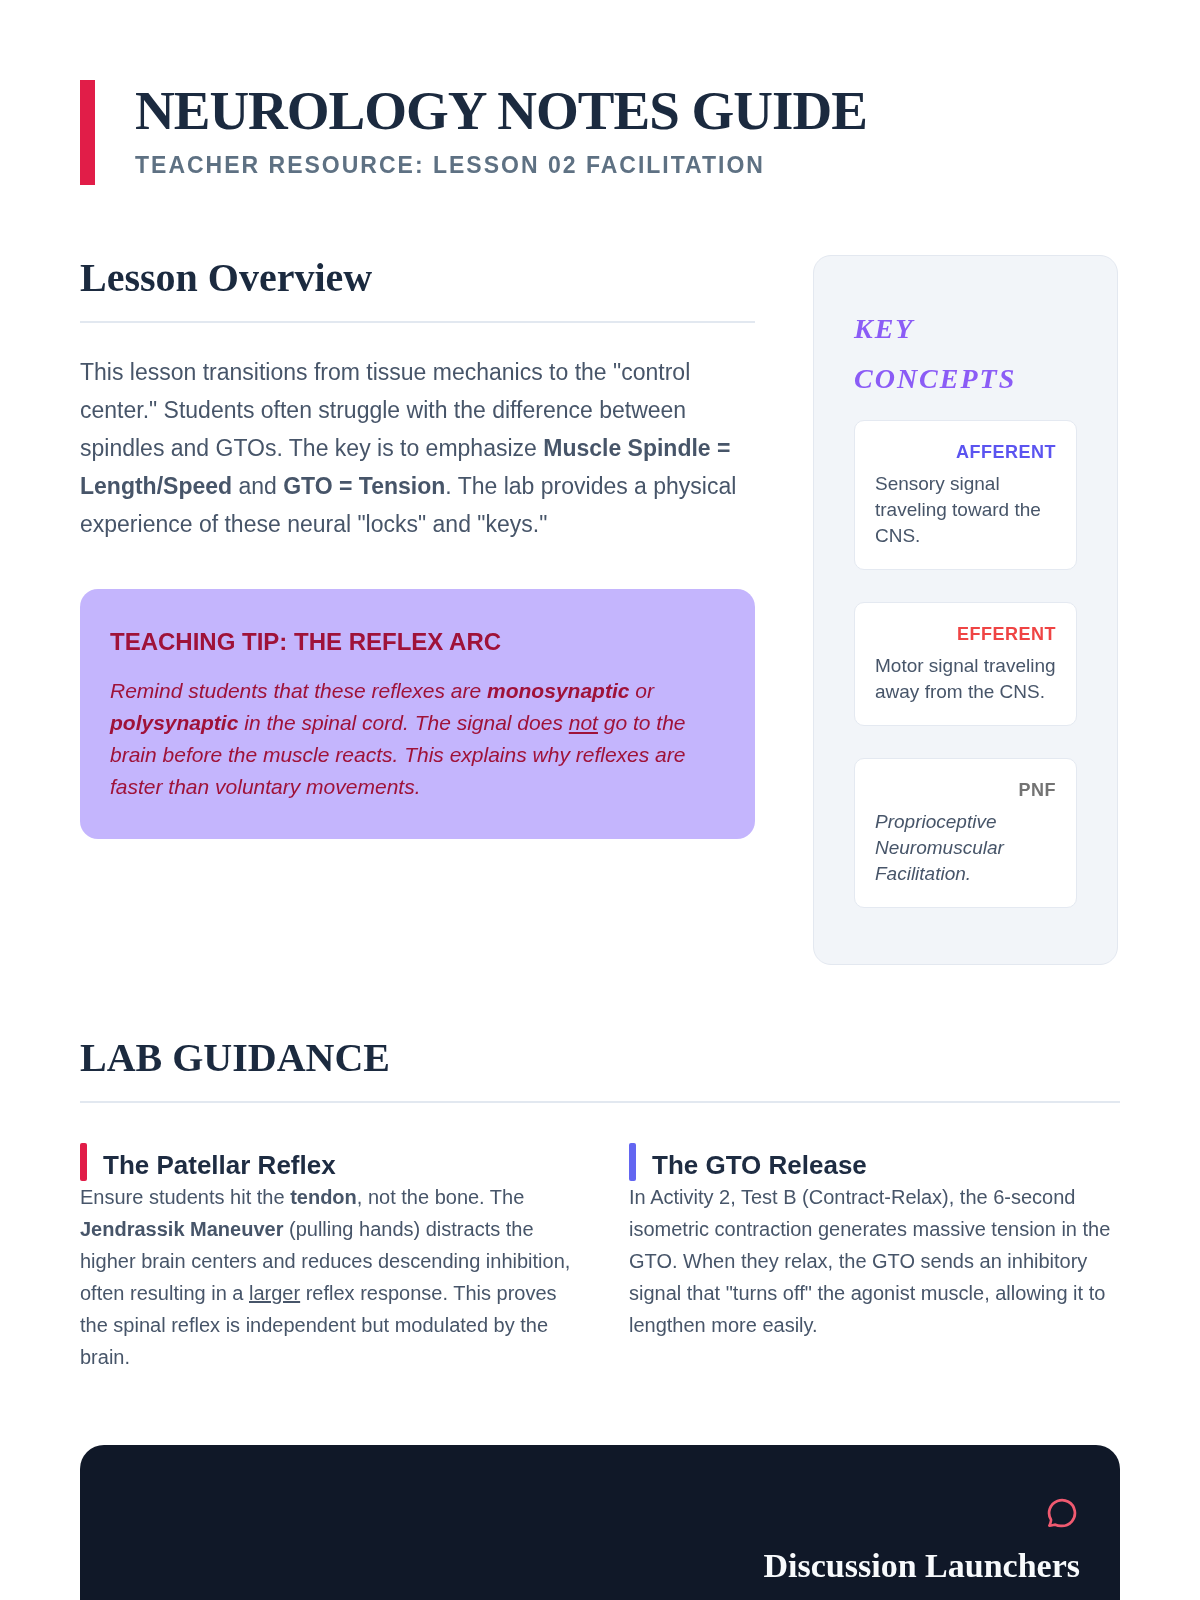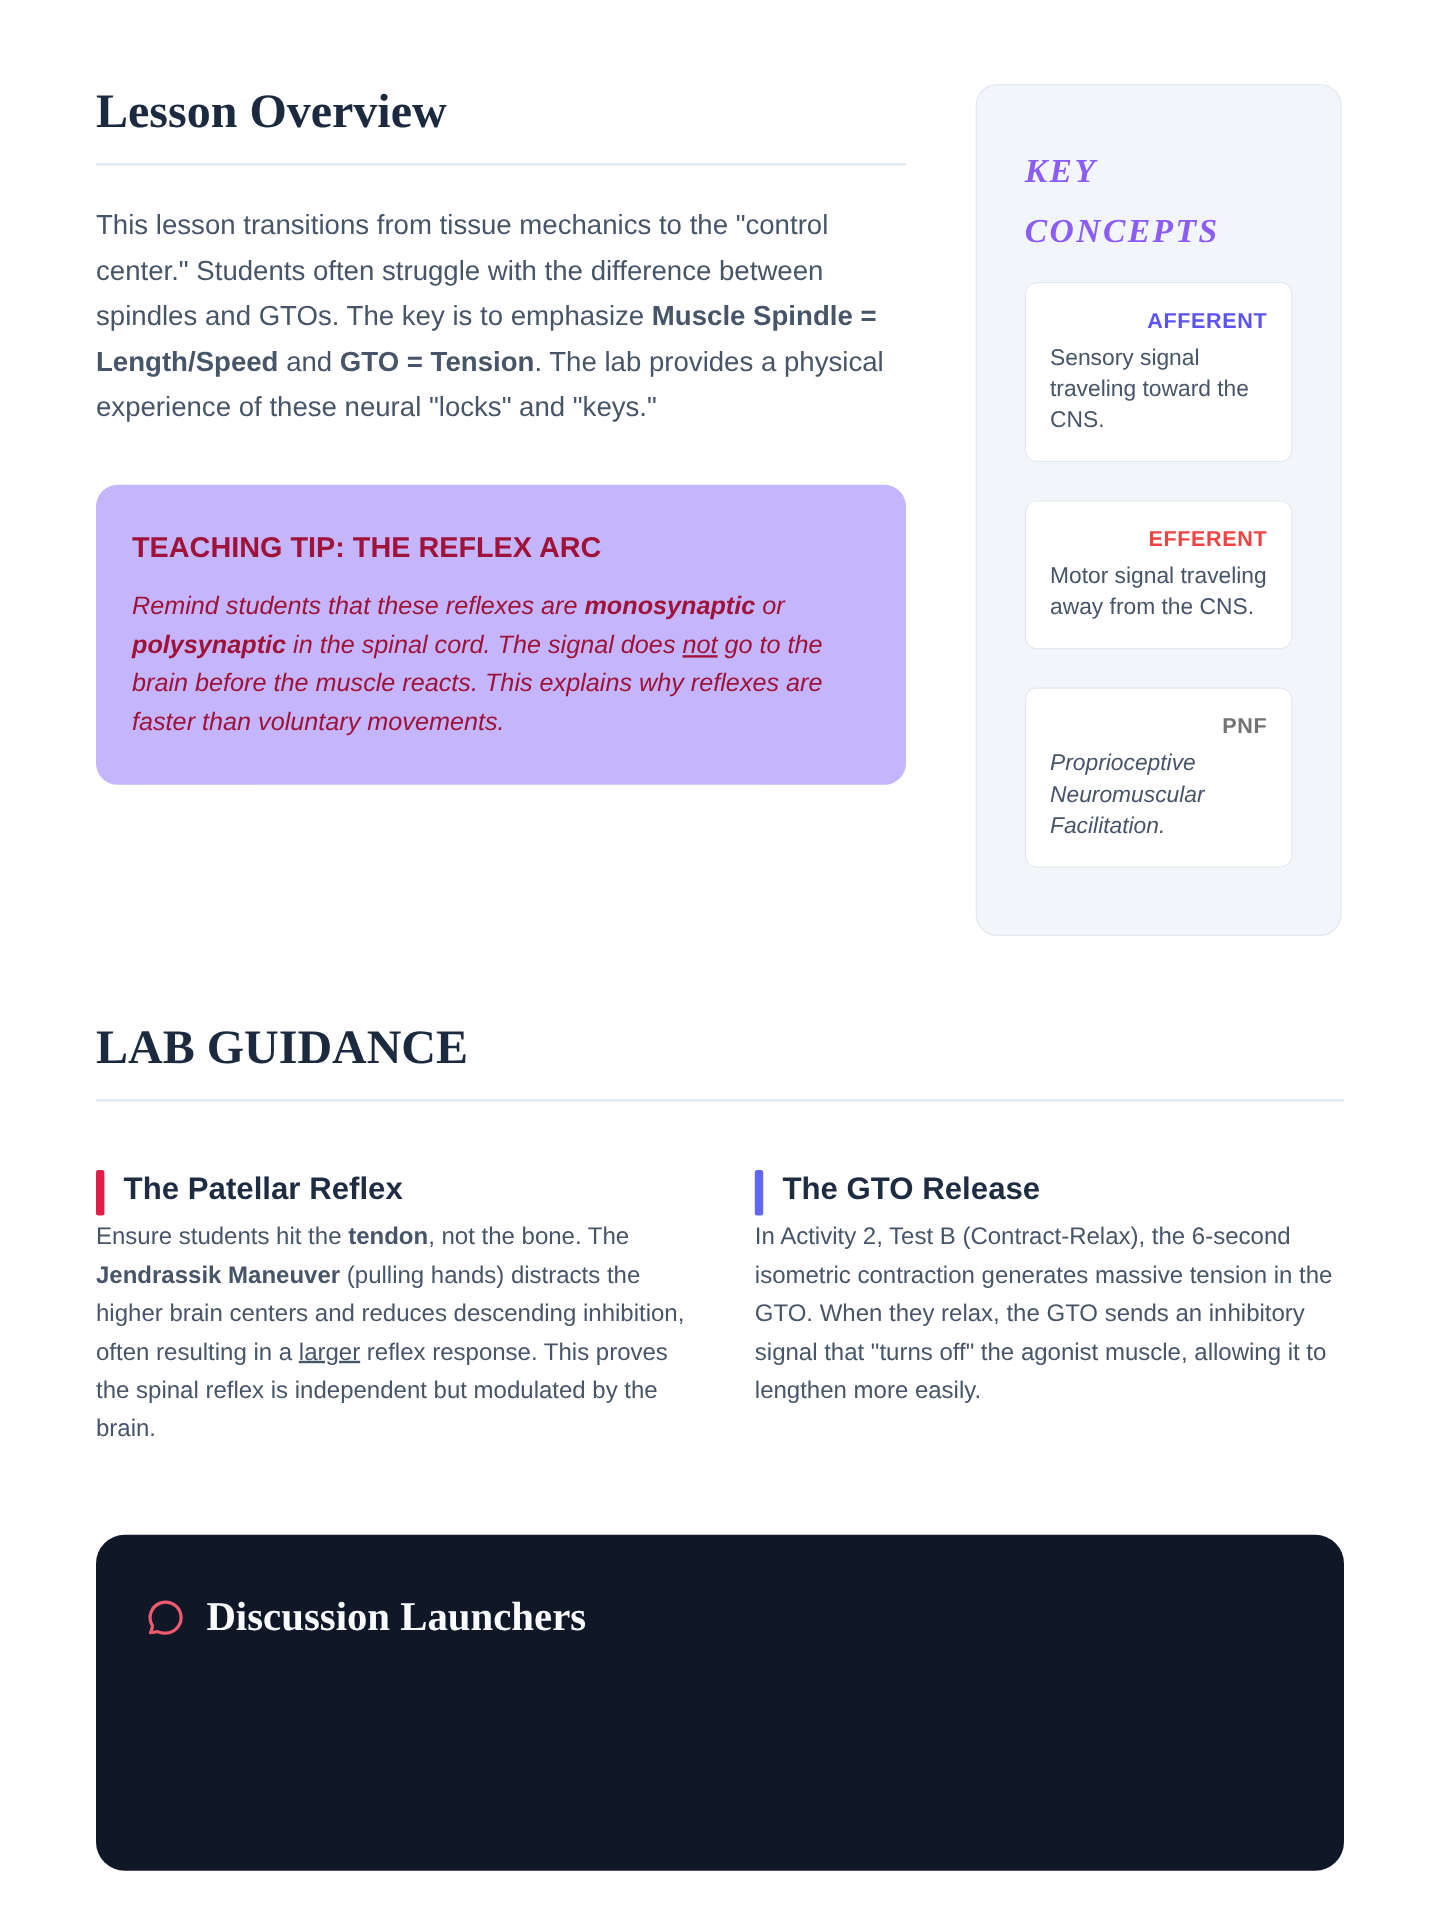--- a/index.html
+++ b/index.html
@@ -77,42 +77,49 @@
   .concept-label {
     font-size: 18px; font-weight: 700; letter-spacing: 0.5px;
     line-height: 22px; margin-bottom: 8px; text-align: right;
   }
   .concept-text { font-size: 19px; line-height: 26px; color: #475569; }
   .concept-text.italic { font-style: italic; }
 
   
   .lab-section { margin-top: 70px; }
   .lab-grid { display: grid; grid-template-columns: 1fr 1fr; gap: 58px; margin-top: 38px; }
-  .lab-col-head { display: flex; align-items: flex-start; height: 40px; margin-top: 19px; }
+  .lab-col-head { display: flex; align-items: flex-end; height: 40px; }
   .col-bar { width: 7px; height: 38px; border-radius: 2px; margin-right: 16px; flex: 0 0 auto; }
   .lab-col-title { font-size: 26px; font-weight: 700; color: #1E2C42; }
   .lab-body { font-size: 20px; line-height: 32px; color: #475569; }
 
   
   .discussion {
     margin-top: 72px; background: #101828; border-radius: 24px;
     height: 280px; padding: 50px 40px;
   }
-  .foot-head { display: flex; align-items: center; gap: 16px; }
+  .foot-head { display: flex; align-items: flex-end; gap: 16px; flex-direction: column; }
   .foot-title {
     font-family: "Liberation Serif", serif;
     font-size: 34px; font-weight: 700; color: #F8FAFC;
   }
   .bubble-icon { flex: 0 0 auto; display: block; }
 </style>
 </head>
 <body>
 
 <div class="page">
 
+  <header class="doc-header">
+    <div class="accent-bar" style="background-color: rgb(225, 29, 72);"></div>
+    <div>
+      <h1 class="doc-title">NEUROLOGY NOTES GUIDE</h1>
+      <div class="doc-subtitle">TEACHER RESOURCE: LESSON 02 FACILITATION</div>
+    </div>
+  </header>
 
   <div class="main-grid">
 
     <section>
       <h2 class="section-heading">Lesson Overview</h2>
       <hr class="rule">
       <p class="lede"><span>This lesson transitions from tissue mechanics to the "control center." Students often struggle with the difference between spindles and GTOs. The key is to emphasize </span><span style="font-weight: 700;">Muscle Spindle = Length/Speed</span><span> and </span><span style="font-weight: 700;">GTO = Tension</span><span>. The lab provides a physical experience of these neural "locks" and "keys."</span></p>
 
       <div class="tip">
         <div class="tip-title">TEACHING TIP: THE REFLEX ARC</div>

